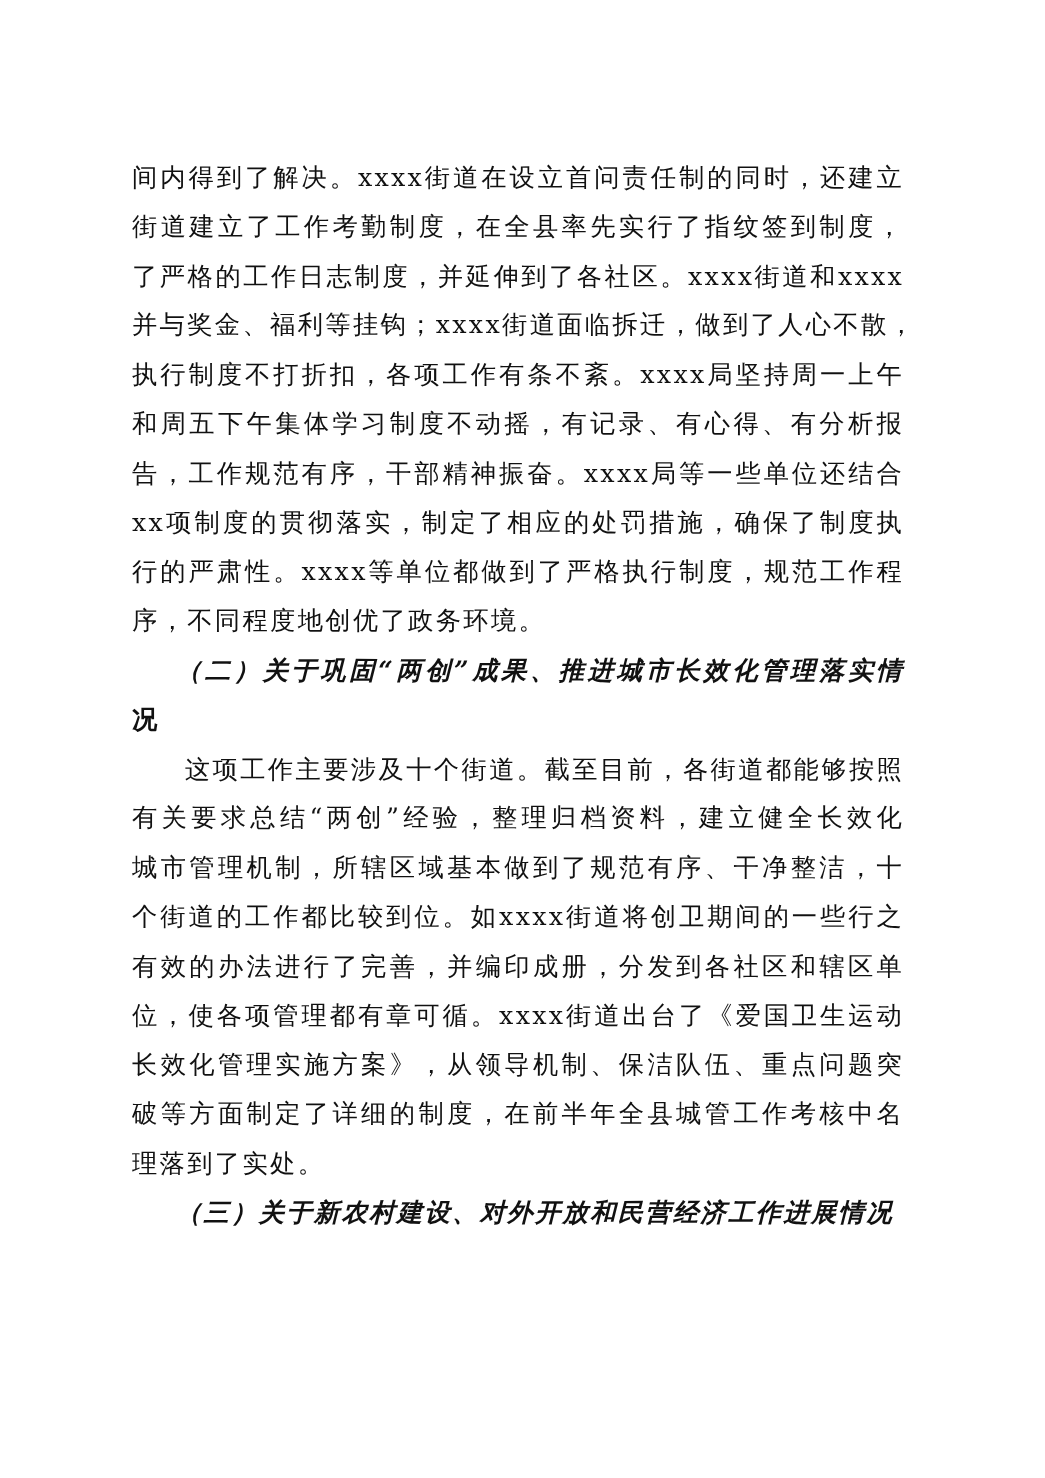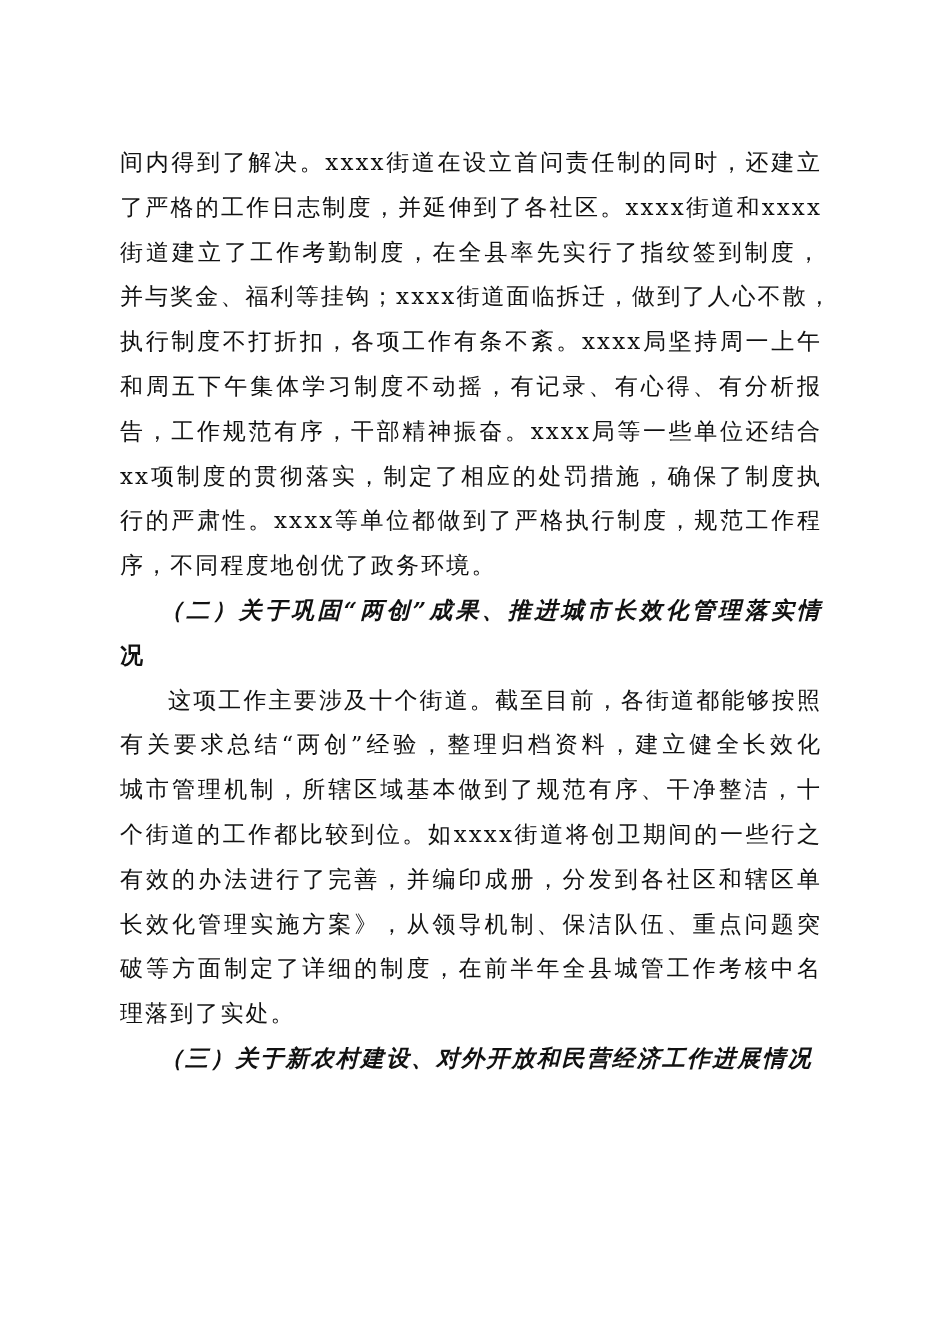--- a/index.html
+++ b/index.html
@@ -44,42 +44,43 @@
     font-style: italic;
   }
 </style>
 </head>
 <body>
 
 <div class="page">
 
   <div>
     <div class="line">间内得到了解决。xxxx街道在设立首问责任制的同时，还建立</div>
+    <div class="line">街道建立了工作考勤制度，在全县率先实行了指纹签到制度，</div>
     <div class="line">了严格的工作日志制度，并延伸到了各社区。xxxx街道和xxxx</div>
-    <div class="line">街道建立了工作考勤制度，在全县率先实行了指纹签到制度，</div>
     <div class="line">并与奖金、福利等挂钩；xxxx街道面临拆迁，做到了人心不散，</div>
     <div class="line">执行制度不打折扣，各项工作有条不紊。xxxx局坚持周一上午</div>
     <div class="line">和周五下午集体学习制度不动摇，有记录、有心得、有分析报</div>
     <div class="line">告，工作规范有序，干部精神振奋。xxxx局等一些单位还结合</div>
     <div class="line">xx项制度的贯彻落实，制定了相应的处罚措施，确保了制度执</div>
     <div class="line">行的严肃性。xxxx等单位都做到了严格执行制度，规范工作程</div>
     <div class="line last">序，不同程度地创优了政务环境。</div>
   </div>
 
   <div>
     <div class="line heading indent">（二）关于巩固“两创”成果、推进城市长效化管理落实情</div>
     <div class="line heading last">况</div>
   </div>
 
   <div>
     <div class="line indent">这项工作主要涉及十个街道。截至目前，各街道都能够按照</div>
     <div class="line">有关要求总结“两创”经验，整理归档资料，建立健全长效化</div>
     <div class="line">城市管理机制，所辖区域基本做到了规范有序、干净整洁，十</div>
     <div class="line">个街道的工作都比较到位。如xxxx街道将创卫期间的一些行之</div>
     <div class="line">有效的办法进行了完善，并编印成册，分发到各社区和辖区单</div>
+    <div class="line">位，使各项管理都有章可循。xxxx街道出台了《爱国卫生运动</div>
     <div class="line">长效化管理实施方案》，从领导机制、保洁队伍、重点问题突</div>
     <div class="line">破等方面制定了详细的制度，在前半年全县城管工作考核中名</div>
     <div class="line last">理落到了实处。</div>
   </div>
 
   <div>
     <div class="line heading indent last">（三）关于新农村建设、对外开放和民营经济工作进展情况</div>
   </div>
 
 </div>

